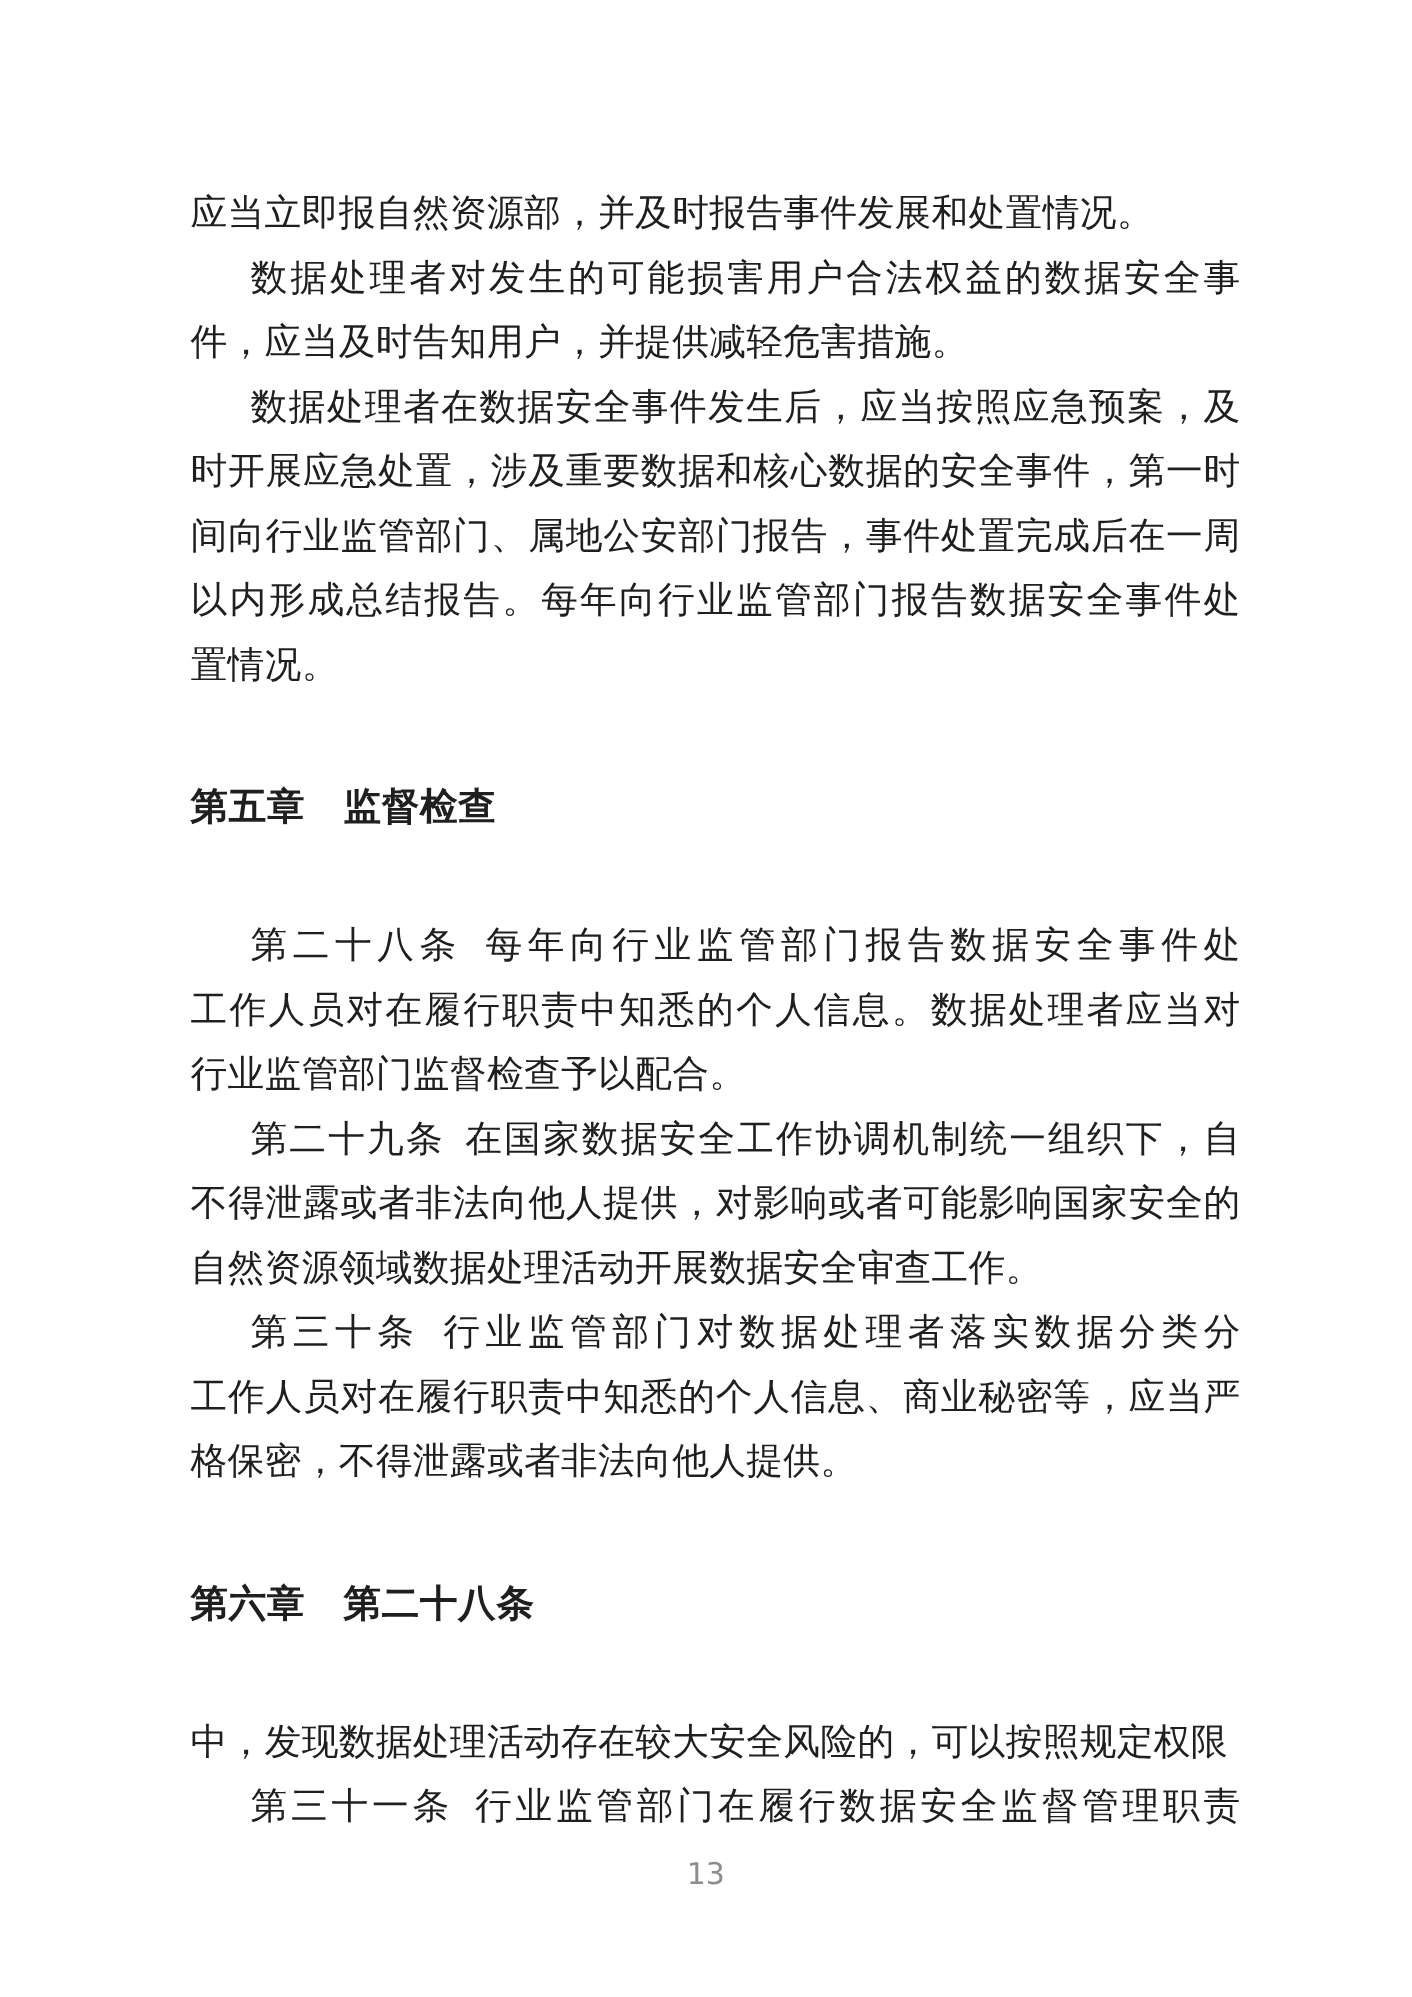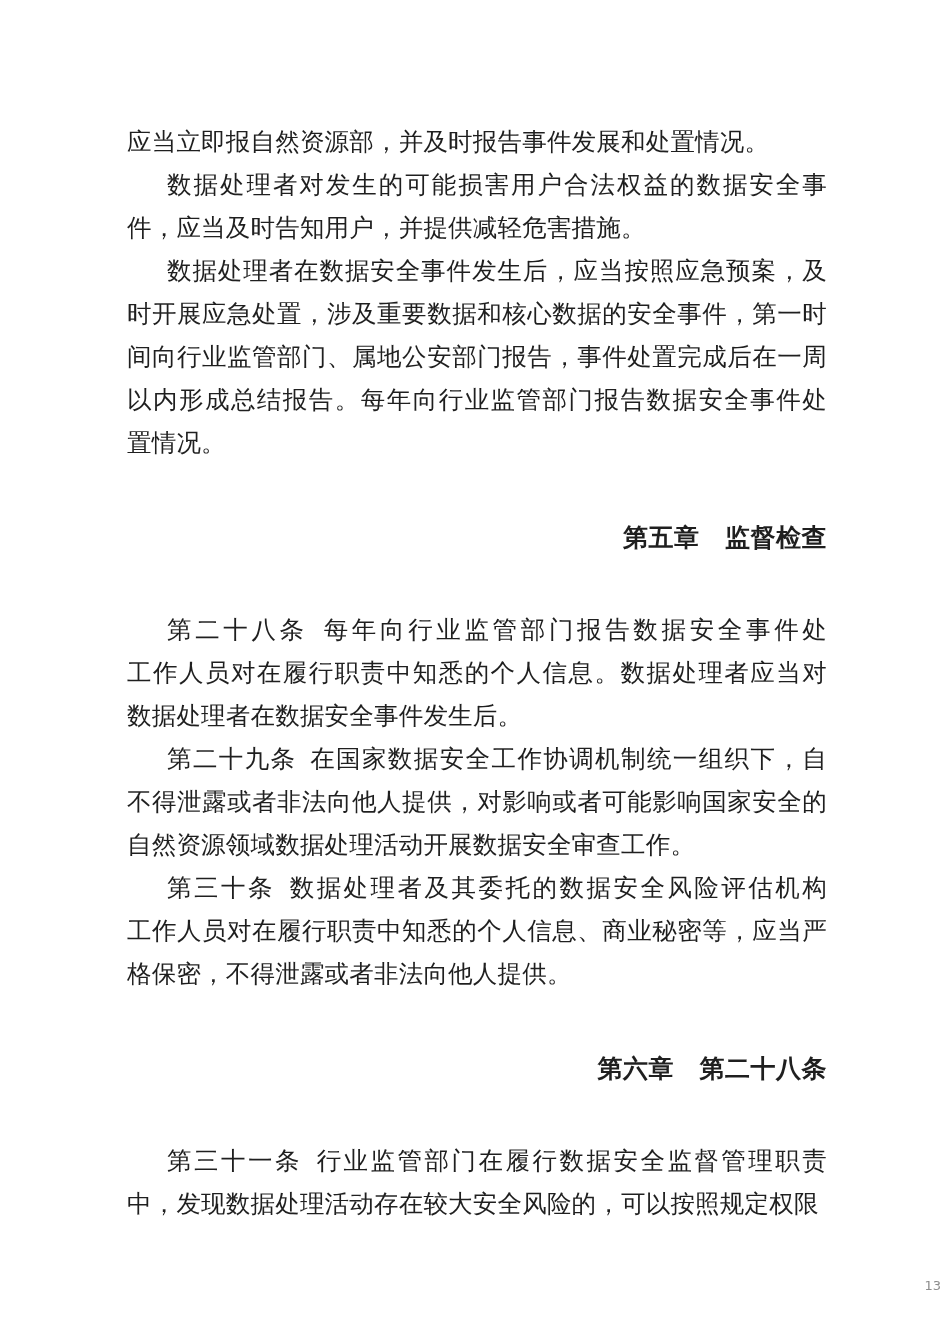--- a/index.html
+++ b/index.html
@@ -39,31 +39,31 @@
   .line.fill {
     text-align-last: justify;
   }
   .line.indent {
     padding-left: 40px;
   }
   .chapter-heading {
     font-size: 25px;
     font-weight: bold;
     line-height: 43px;
-    text-align: right;
+    text-align: left;
     margin: 52px 0 49px 0;
     letter-spacing: 0.5px;
   }
   .page-number {
     position: absolute;
-    top: 1273px;
+    top: 1236px;
     left: 0;
     width: 100%;
-    text-align: right;
-    font-size: 13px;
+    text-align: center;
+    font-size: 20px;
     line-height: 26px;
   }
 </style>
 </head>
 <body>
 
 <div class="page" style="background: rgb(255, 255, 255);">
   <div class="content" style="color: rgb(31, 31, 31);">
       <div class="para">
         <div class="line">应当立即报自然资源部，并及时报告事件发展和处置情况。</div>
@@ -76,32 +76,32 @@
         <div class="line indent fill">数据处理者在数据安全事件发生后，应当按照应急预案，及</div>
         <div class="line fill">时开展应急处置，涉及重要数据和核心数据的安全事件，第一时</div>
         <div class="line fill">间向行业监管部门、属地公安部门报告，事件处置完成后在一周</div>
         <div class="line fill">以内形成总结报告。每年向行业监管部门报告数据安全事件处</div>
         <div class="line">置情况。</div>
       </div>
       <div class="chapter-heading">第五章　监督检查</div>
       <div class="para">
         <div class="line indent fill">第二十八条 每年向行业监管部门报告数据安全事件处</div>
         <div class="line fill">工作人员对在履行职责中知悉的个人信息。数据处理者应当对</div>
-        <div class="line">数据处理者在数据安全事件发生后。</div>
+        <div class="line">行业监管部门监督检查予以配合。</div>
       </div>
       <div class="para">
         <div class="line indent fill">第二十九条 在国家数据安全工作协调机制统一组织下，自</div>
         <div class="line fill">不得泄露或者非法向他人提供，对影响或者可能影响国家安全的</div>
         <div class="line">自然资源领域数据处理活动开展数据安全审查工作。</div>
       </div>
       <div class="para">
-        <div class="line indent fill">第三十条 数据处理者及其委托的数据安全风险评估机构</div>
+        <div class="line indent fill">第三十条 行业监管部门对数据处理者落实数据分类分</div>
         <div class="line fill">工作人员对在履行职责中知悉的个人信息、商业秘密等，应当严</div>
         <div class="line">格保密，不得泄露或者非法向他人提供。</div>
       </div>
       <div class="chapter-heading">第六章　第二十八条</div>
       <div class="para">
+        <div class="line">中，发现数据处理活动存在较大安全风险的，可以按照规定权限</div>
         <div class="line indent fill">第三十一条 行业监管部门在履行数据安全监督管理职责</div>
-        <div class="line">中，发现数据处理活动存在较大安全风险的，可以按照规定权限</div>
       </div>
     </div>
   <div class="page-number" style="color: rgb(141, 141, 141);">13</div>
 </div>
 
 </body></html>

